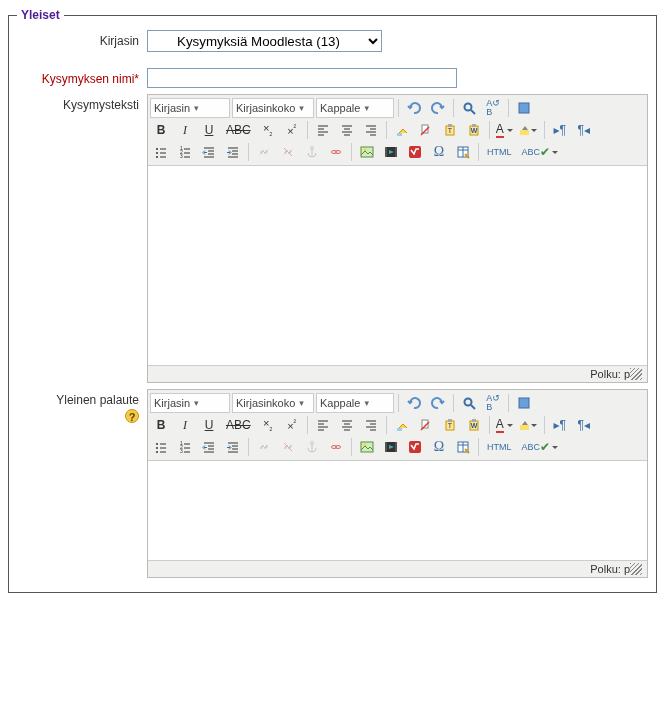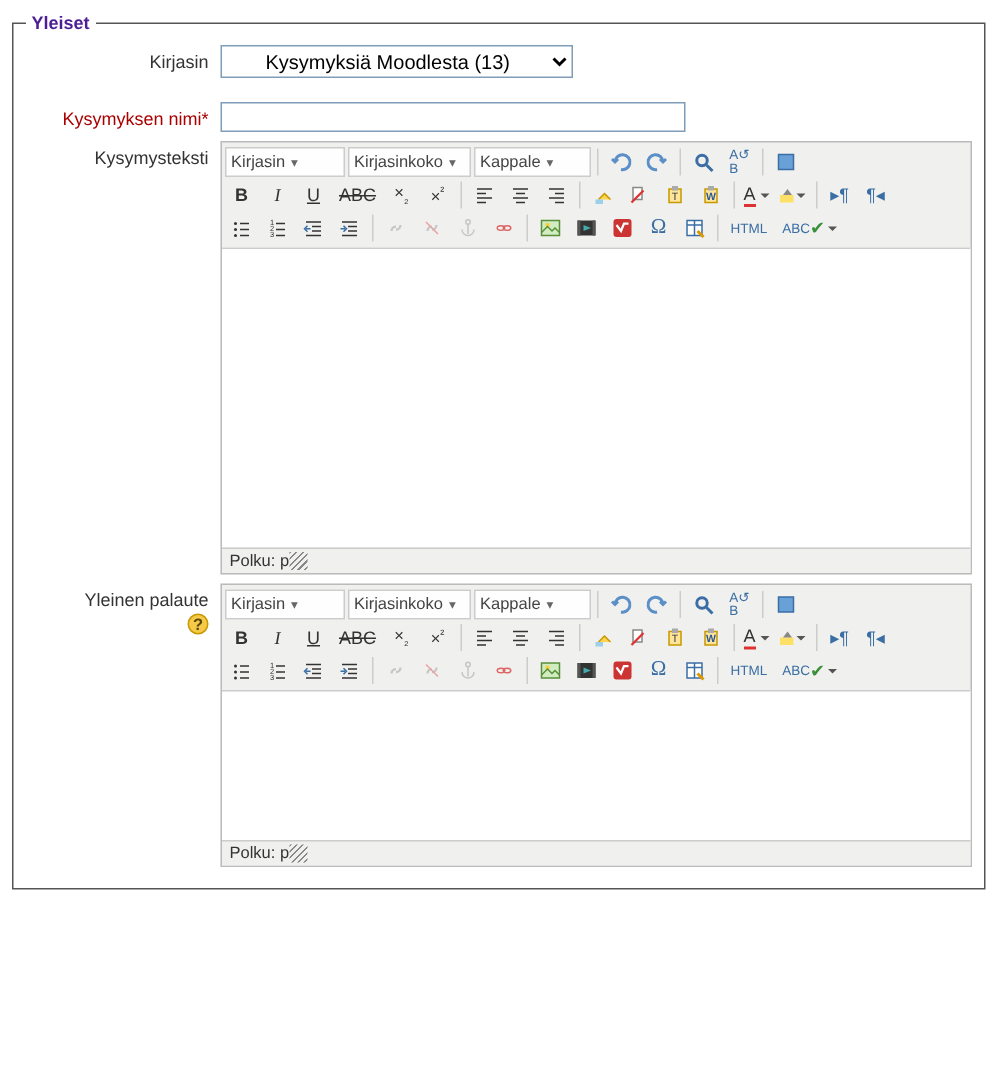--- a/index.html
+++ b/index.html
@@ -112,21 +112,21 @@
   border-top: 1px solid #ccc;
   width: 100%;
   resize: vertical;
 }
 .editor-status {
   border-top: 1px solid #ccc;
   padding: 2px 5px;
   font-size: 11px;
   color: #333;
   display: flex;
-  justify-content: flex-start;
+  justify-content: flex-end;
   align-items: center;
   background: #f0f0ee;
 }
 .resize-handle {
   width: 12px; height: 12px;
   background: repeating-linear-gradient(135deg, #888 0, #888 1px, transparent 1px, transparent 3px);
   cursor: se-resize;
 }
 .help-icon {
   display:inline-block;

